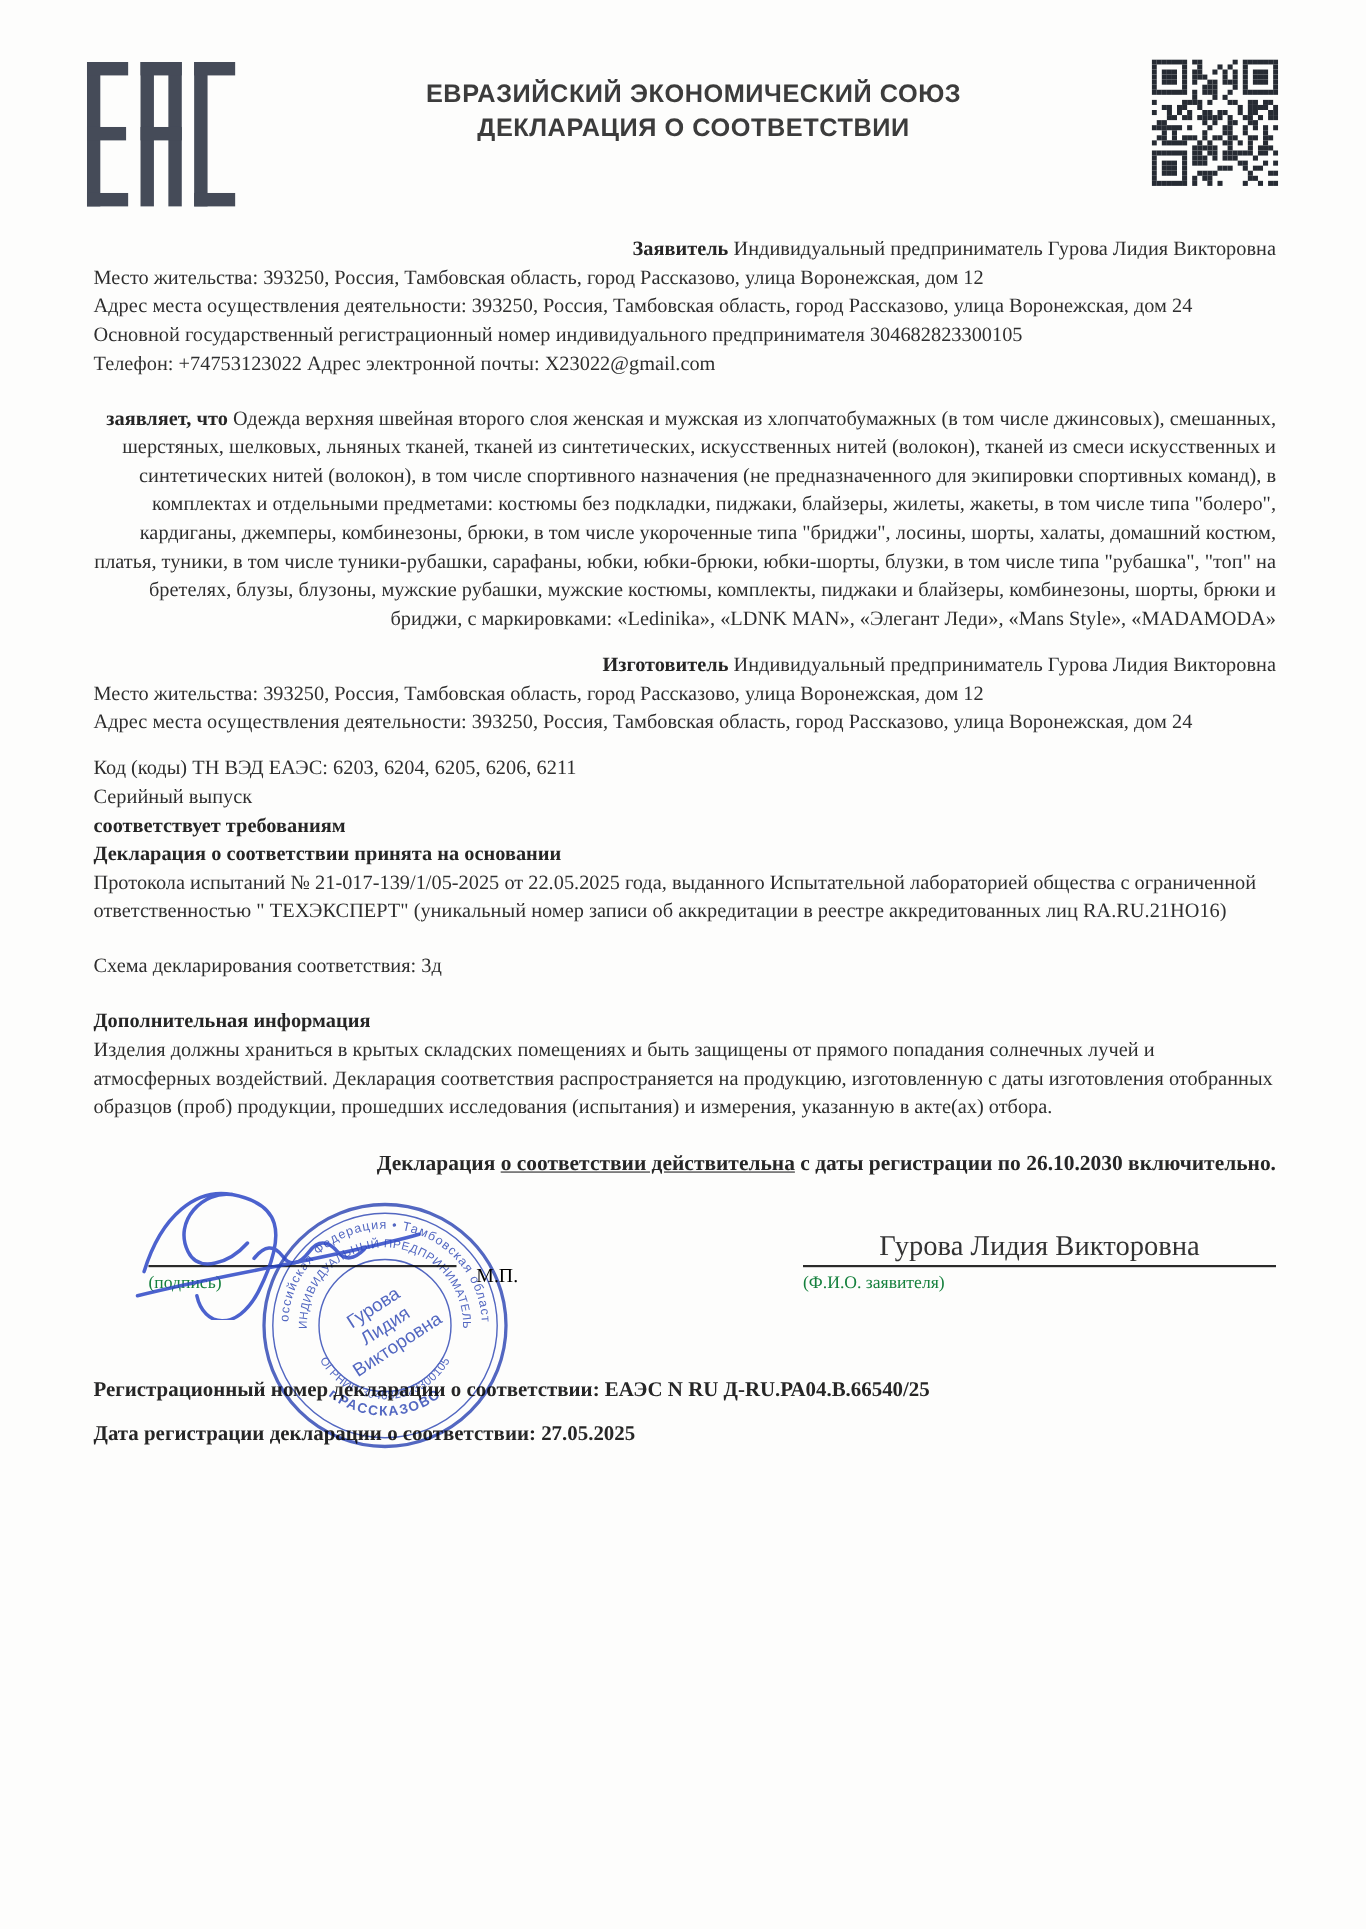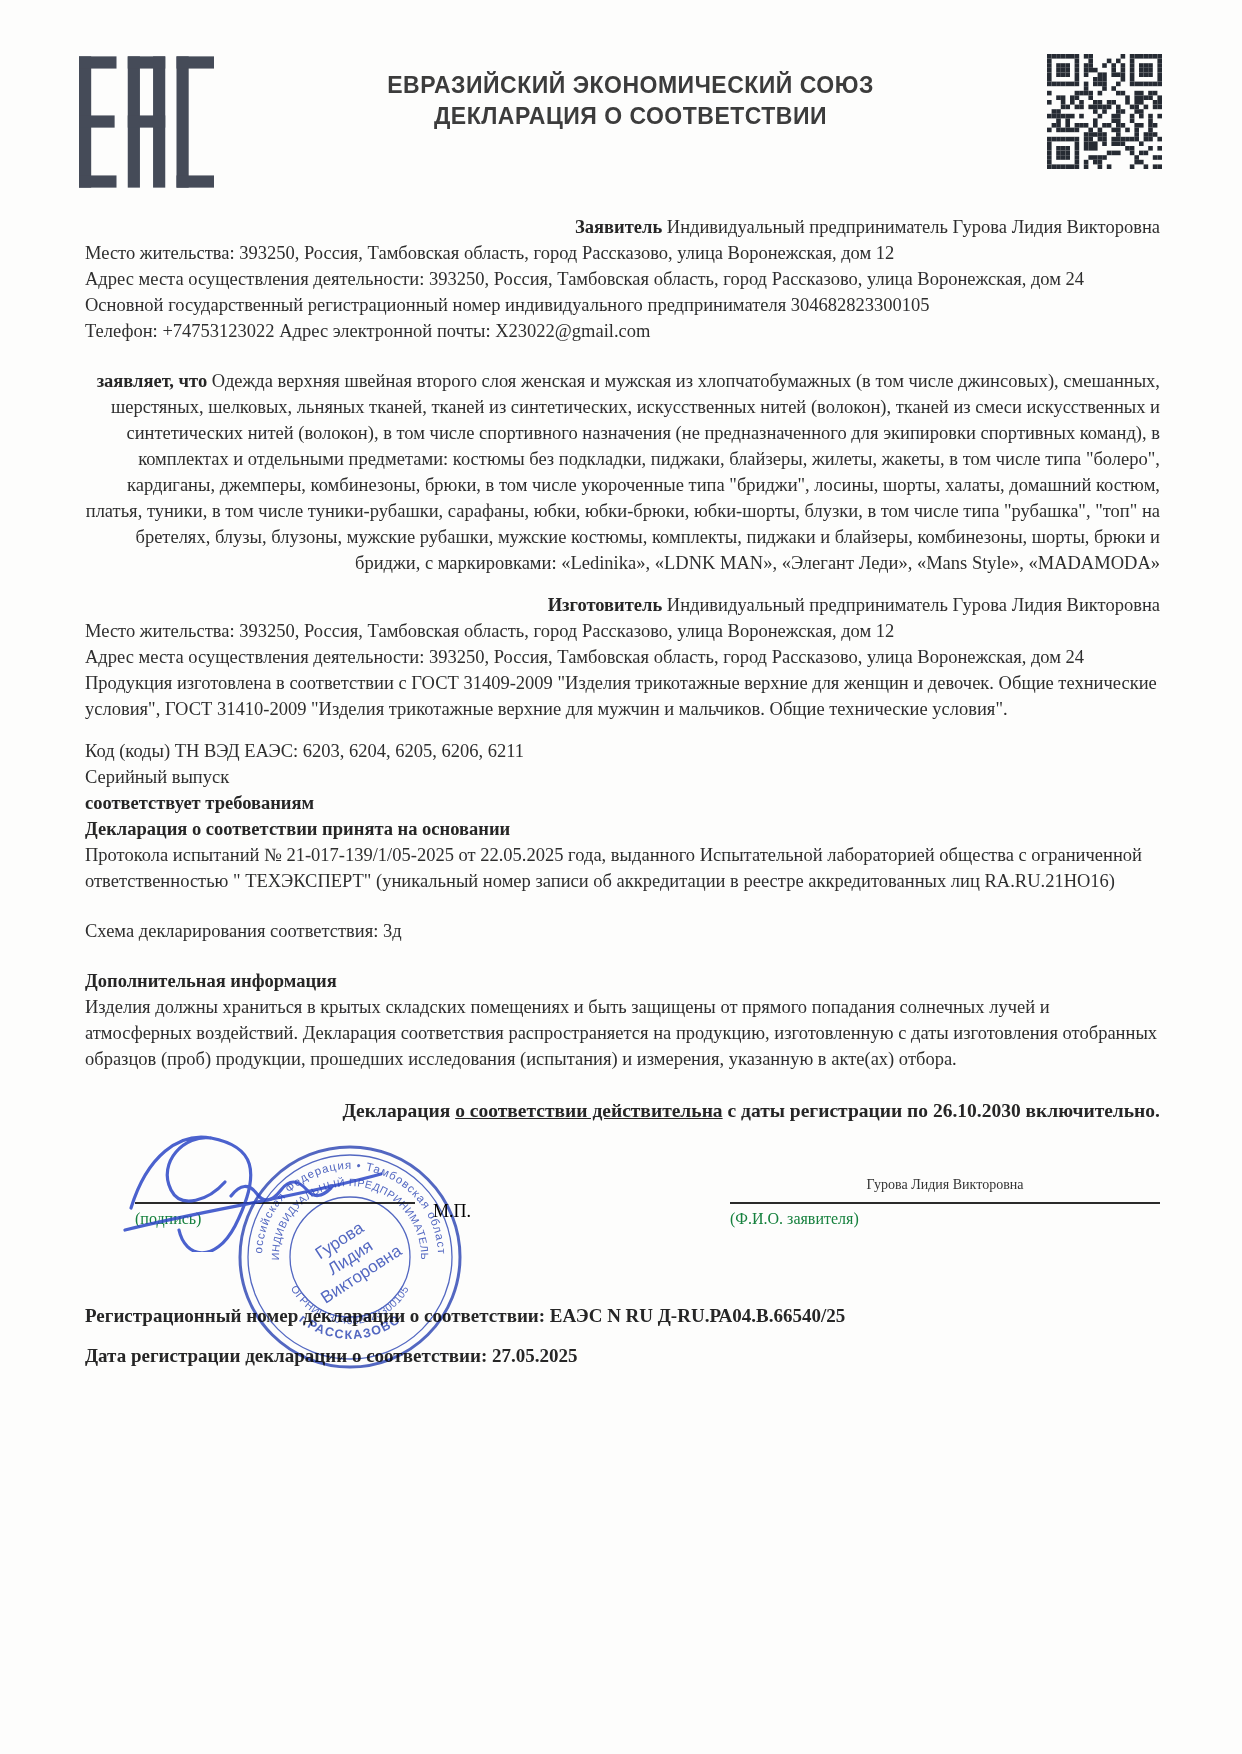--- a/index.html
+++ b/index.html
@@ -30,21 +30,21 @@
   .u{text-decoration:underline;}
   .validity{font-size:19.5px;margin-top:26px;}
   
   .sig-area{position:relative;margin-top:26px;height:120px;}
   .sig-row{display:flex;align-items:flex-end;}
   .sig-col-left{width:280px;margin-left:50px;}
   .sig-line{border-bottom:2px solid #2a2a2a;height:52px;}
   .sig-caption{font-size:16px;text-align:left;color:#15803d;padding-top:2px;}
   .mp{margin:0 0 8px 18px;font-size:18px;color:#000000;}
   .sig-col-right{width:430px;margin-left:auto;text-align:center;}
-  .fio{font-size:14px;color:#333;padding-bottom:4px;}
+  .fio{font-size:26px;color:#333;padding-bottom:4px;}
   .fio-line{border-bottom:2px solid #2a2a2a;}
   .sig-ink{position:absolute;left:28px;top:-38px;z-index:3;pointer-events:none;}
   .stamp{position:absolute;left:150px;top:-8px;z-index:2;mix-blend-mode:multiply;
     opacity:.88;pointer-events:none;}
   .stamp text{font-family:"Liberation Sans", sans-serif;fill:#3b53bc;}
   
   .reg{margin-top:26px;font-weight:bold;color:#262626;font-size:19px;line-height:40px;}
 </style>
 </head>
 <body>
@@ -394,21 +394,20 @@
       <span class="b">заявляет, что</span>
       <span>Одежда верхняя швейная второго слоя женская и мужская из хлопчатобумажных (в том числе джинсовых), смешанных, шерстяных, шелковых, льняных тканей, тканей из синтетических, искусственных нитей (волокон), тканей из смеси искусственных и синтетических нитей (волокон), в том числе спортивного назначения (не предназначенного для экипировки спортивных команд), в комплектах и отдельными предметами: костюмы без подкладки, пиджаки, блайзеры, жилеты, жакеты, в том числе типа "болеро", кардиганы, джемперы, комбинезоны, брюки, в том числе укороченные типа "бриджи", лосины, шорты, халаты, домашний костюм, платья, туники, в том числе туники-рубашки, сарафаны, юбки, юбки-брюки, юбки-шорты, блузки, в том числе типа "рубашка", "топ" на бретелях, блузы, блузоны, мужские рубашки, мужские костюмы, комплекты, пиджаки и блайзеры, комбинезоны, шорты, брюки и бриджи, с маркировками: «Ledinika», «LDNK MAN», «Элегант Леди», «Mans Style», «MADAMODA»</span>
     </p>
 
     <p class="para mt-md">
       <span class="b">Изготовитель</span>
       <span>Индивидуальный предприниматель Гурова Лидия Викторовна</span>
     </p>
     <div>Место жительства: 393250, Россия, Тамбовская область, город Рассказово, улица Воронежская, дом 12</div>
     <div>Адрес места осуществления деятельности: 393250, Россия, Тамбовская область, город Рассказово, улица Воронежская, дом 24</div>
-    <div>Продукция изготовлена в соответствии с ГОСТ 31409-2009 "Изделия трикотажные верхние для женщин и девочек. Общие технические условия", ГОСТ 31410-2009 "Изделия трикотажные верхние для мужчин и мальчиков. Общие технические условия".</div>
 
     <div class="mt-md">Код (коды) ТН ВЭД ЕАЭС: 6203, 6204, 6205, 6206, 6211</div>
     <div>Серийный выпуск</div>
 
     <div class="b">соответствует требованиям</div>
     <div class="b">Декларация о соответствии принята на основании</div>
     <div>Протокола испытаний № 21-017-139/1/05-2025 от 22.05.2025 года, выданного Испытательной лабораторией общества с ограниченной ответственностью " ТЕХЭКСПЕРТ" (уникальный номер записи об аккредитации в реестре аккредитованных лиц RA.RU.21НО16)</div>
 
     <div class="mt-lg">Схема декларирования соответствия: 3д</div>
 

